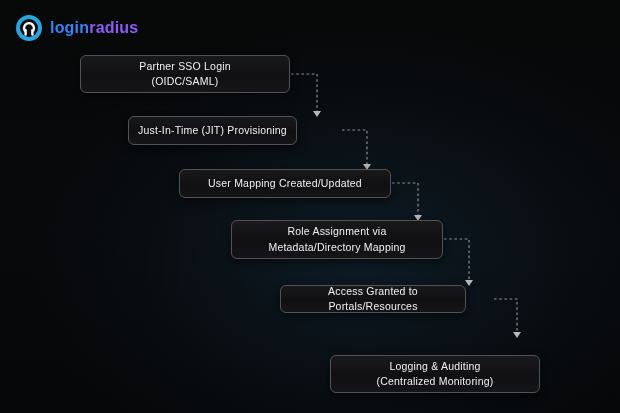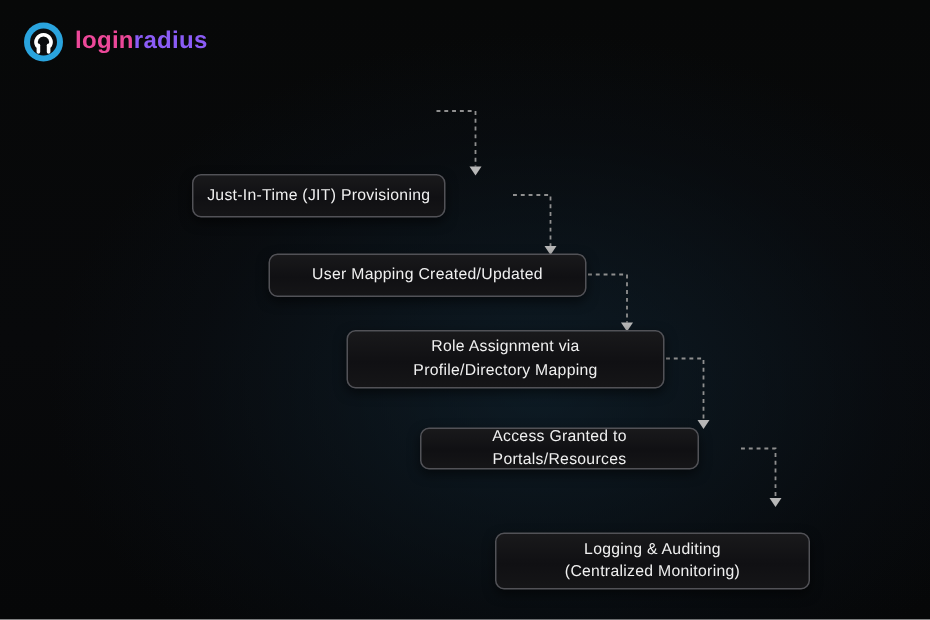--- a/index.html
+++ b/index.html
@@ -7,21 +7,21 @@
     width:620px;height:413px;overflow:hidden;position:relative;
     font-family:"Liberation Sans", sans-serif;
     background:
       radial-gradient(ellipse 420px 300px at 58% 62%, rgba(18,42,58,.55) 0%, rgba(10,18,26,.35) 55%, rgba(0,0,0,0) 78%),
       linear-gradient(180deg,#070808 0%,#08090b 55%,#060708 100%);
   }
   .stage{position:absolute;inset:0;}
   .logo{position:absolute;left:15px;top:14px;display:flex;align-items:center;gap:7px;}
   .logo-icon{width:28px;height:28px;display:block;}
   .logo-text{font-size:16px;font-weight:700;letter-spacing:.2px;line-height:1;}
-  .logo-text .p1{color:#ec4899;}
+  .logo-text .p1{color:#3b82f6;}
   .logo-text .p2{color:#8b5cf6;}
   .flow-box{
     position:absolute;
     display:flex;align-items:center;justify-content:center;text-align:center;
     background:linear-gradient(180deg,#19191b 0%,#101013 55%,#151517 100%);
     border:1px solid #525257;
     border-radius:6px;
     color:#f0f0f0;
     font-size:10.5px;
     line-height:1.45;
@@ -73,21 +73,23 @@
     <svg class="logo-icon" viewBox="0 0 28 28">
       <circle cx="14" cy="14" r="13" fill="#2AA4DE"></circle>
       <circle cx="14" cy="14" r="9" fill="#0a0c0e"></circle>
       <path d="M 9.6 16.5 A 5 5 0 1 1 18.4 16.5" fill="none" stroke="#ffffff" stroke-width="2.4" stroke-linecap="round"></path>
       <line x1="10.6" y1="16.2" x2="10.6" y2="20.6" stroke="#ffffff" stroke-width="2.4" stroke-linecap="round"></line>
       <line x1="17.4" y1="16.2" x2="17.4" y2="20.6" stroke="#ffffff" stroke-width="2.4" stroke-linecap="round"></line>
     </svg>
     <div class="logo-text"><span class="p1">login</span><span class="p2">radius</span></div>
   </div>
 
+  <div class="flow-box box-1">Partner SSO Login
+(OIDC/SAML)</div>
   <div class="flow-box box-2">Just-In-Time (JIT) Provisioning</div>
   <div class="flow-box box-3">User Mapping Created/Updated</div>
   <div class="flow-box box-4">Role Assignment via
-Profile/Directory Mapping</div>
+Metadata/Directory Mapping</div>
   <div class="flow-box box-5">Access Granted to Portals/Resources</div>
   <div class="flow-box box-6">Logging &amp; Auditing
 (Centralized Monitoring)</div>
 
 </div>
 
 </body></html>

